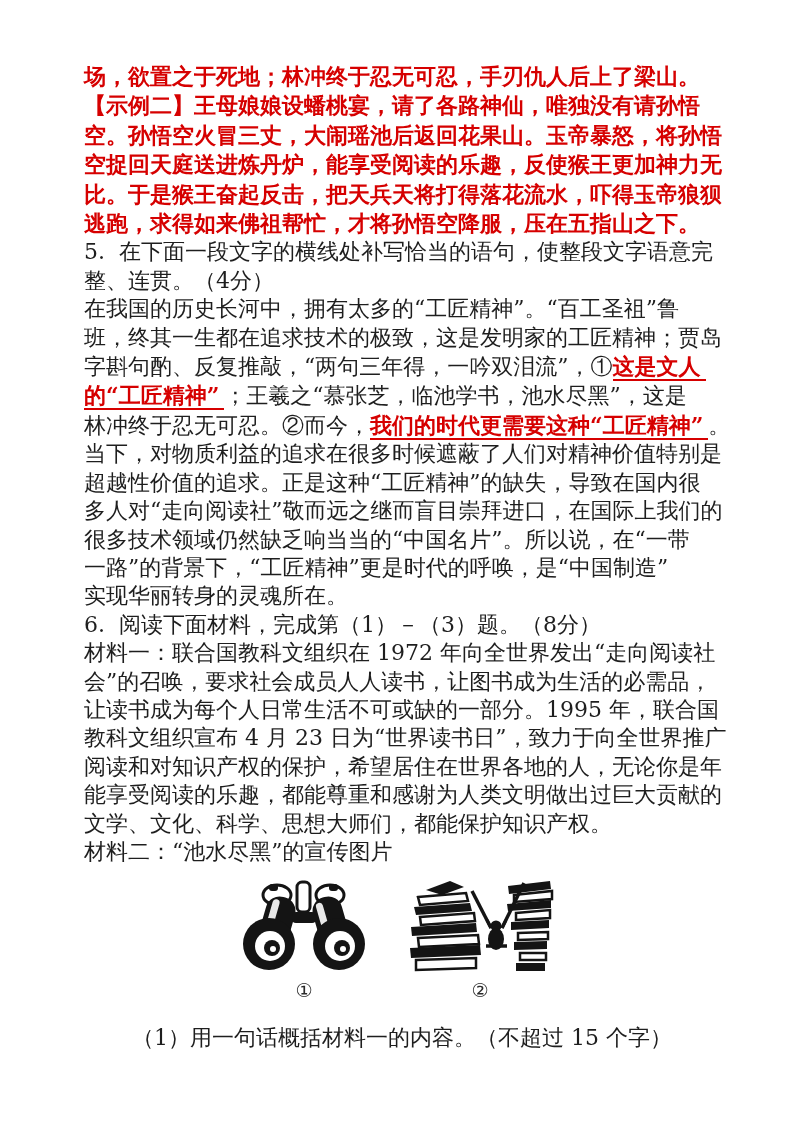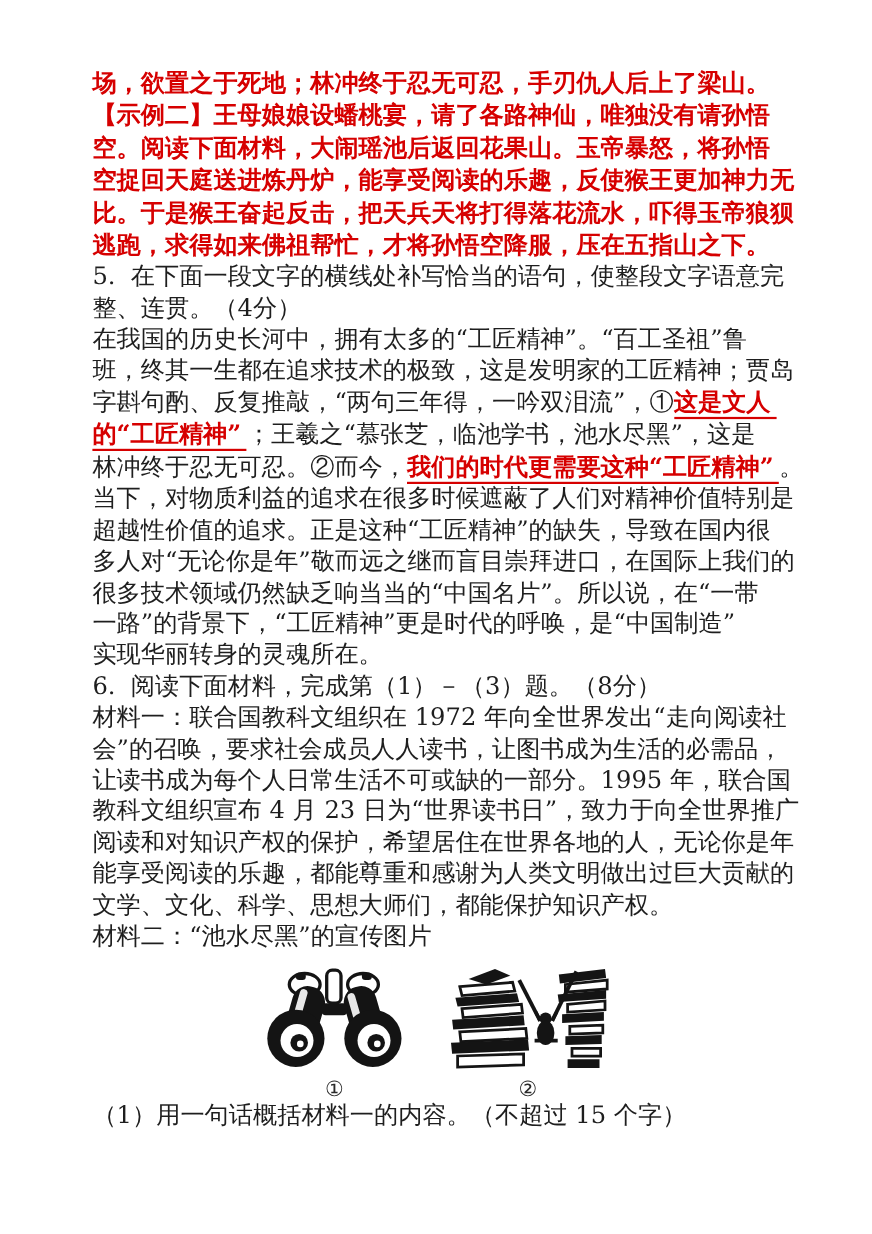--- a/index.html
+++ b/index.html
@@ -35,46 +35,46 @@
     gap:34px;
     margin:10px 0 0 152px;
   }
   .figures-row figure{margin:0;text-align:center;}
   .figures-row figcaption{
     font-size:19px;
     margin-top:3px;
     color:#2a2a2a;
     font-family:"DejaVu Sans","Liberation Sans",sans-serif;
   }
-  .bottom-paragraphs{margin-top:0;}
+  .bottom-paragraphs{margin-top:23px;text-align:center;}
   svg .ink{stroke:#141414;}
 </style>
 </head>
 <body>
 
 <div class="page">
   <div class="content">
 
     <div>
         <div class="line"><span class="seg-red">场，欲置之于死地；林冲终于忍无可忍，手刃仇人后上了梁山。</span></div>
         <div class="line"><span class="seg-red">【示例二】王母娘娘设蟠桃宴，请了各路神仙，唯独没有请孙悟</span></div>
-        <div class="line"><span class="seg-red">空。阅读下面材料，大闹瑶池后返回花果山。玉帝暴怒，将孙悟</span></div>
+        <div class="line"><span class="seg-red">空。孙悟空火冒三丈，大闹瑶池后返回花果山。玉帝暴怒，将孙悟</span></div>
         <div class="line"><span class="seg-red">空捉回天庭送进炼丹炉，能享受阅读的乐趣，反使猴王更加神力无</span></div>
         <div class="line"><span class="seg-red">比。于是猴王奋起反击，把天兵天将打得落花流水，吓得玉帝狼狈</span></div>
         <div class="line"><span class="seg-red">逃跑，求得如来佛祖帮忙，才将孙悟空降服，压在五指山之下。</span></div>
         <div class="line"><span class="seg-black">5.  在下面一段文字的横线处补写恰当的语句，使整段文字语意完</span></div>
         <div class="line"><span class="seg-black">整、连贯。（4分）</span></div>
         <div class="line"><span class="seg-black">在我国的历史长河中，拥有太多的“工匠精神”。“百工圣祖”鲁</span></div>
         <div class="line"><span class="seg-black">班，终其一生都在追求技术的极致，这是发明家的工匠精神；贾岛</span></div>
         <div class="line"><span class="seg-black">字斟句酌、反复推敲，“两句三年得，一吟双泪流”，①</span><span class="seg-redu">这是文人</span></div>
         <div class="line"><span class="seg-redu">的“工匠精神”</span><span class="seg-black">；王羲之“慕张芝，临池学书，池水尽黑”，这是</span></div>
         <div class="line"><span class="seg-black">林冲终于忍无可忍。②而今，</span><span class="seg-redu">我们的时代更需要这种“工匠精神”</span><span class="seg-black">。</span></div>
         <div class="line"><span class="seg-black">当下，对物质利益的追求在很多时候遮蔽了人们对精神价值特别是</span></div>
         <div class="line"><span class="seg-black">超越性价值的追求。正是这种“工匠精神”的缺失，导致在国内很</span></div>
-        <div class="line"><span class="seg-black">多人对“无论你是年”敬而远之继而盲目崇拜进口，在国际上我们的</span></div>
+        <div class="line"><span class="seg-black">多人对“走向阅读社”敬而远之继而盲目崇拜进口，在国际上我们的</span></div>
         <div class="line"><span class="seg-black">很多技术领域仍然缺乏响当当的“中国名片”。所以说，在“一带</span></div>
         <div class="line"><span class="seg-black">一路”的背景下，“工匠精神”更是时代的呼唤，是“中国制造”</span></div>
         <div class="line"><span class="seg-black">实现华丽转身的灵魂所在。</span></div>
         <div class="line"><span class="seg-black">6.  阅读下面材料，完成第（1）－（3）题。（8分）</span></div>
         <div class="line"><span class="seg-black">材料一：联合国教科文组织在 1972 年向全世界发出“走向阅读社</span></div>
         <div class="line"><span class="seg-black">会”的召唤，要求社会成员人人读书，让图书成为生活的必需品，</span></div>
         <div class="line"><span class="seg-black">让读书成为每个人日常生活不可或缺的一部分。1995 年，联合国</span></div>
         <div class="line"><span class="seg-black">教科文组织宣布 4 月 23 日为“世界读书日”，致力于向全世界推广</span></div>
         <div class="line"><span class="seg-black">阅读和对知识产权的保护，希望居住在世界各地的人，无论你是年</span></div>
         <div class="line"><span class="seg-black">能享受阅读的乐趣，都能尊重和感谢为人类文明做出过巨大贡献的</span></div>

